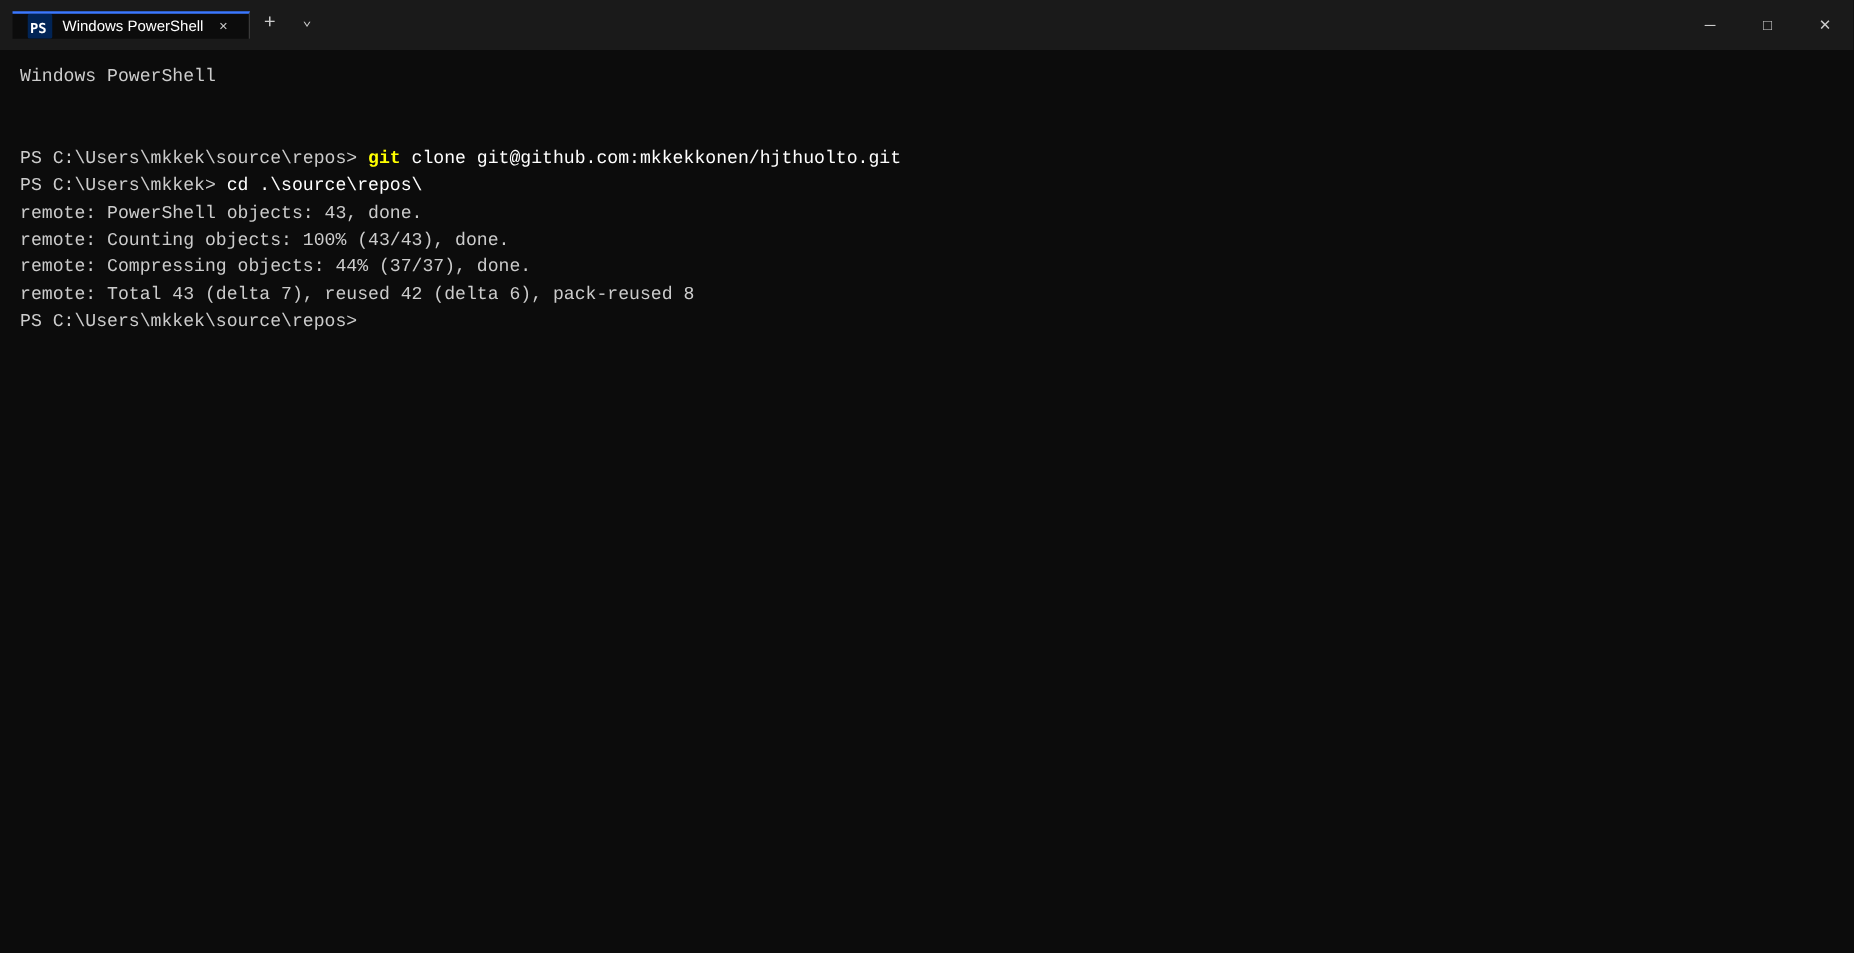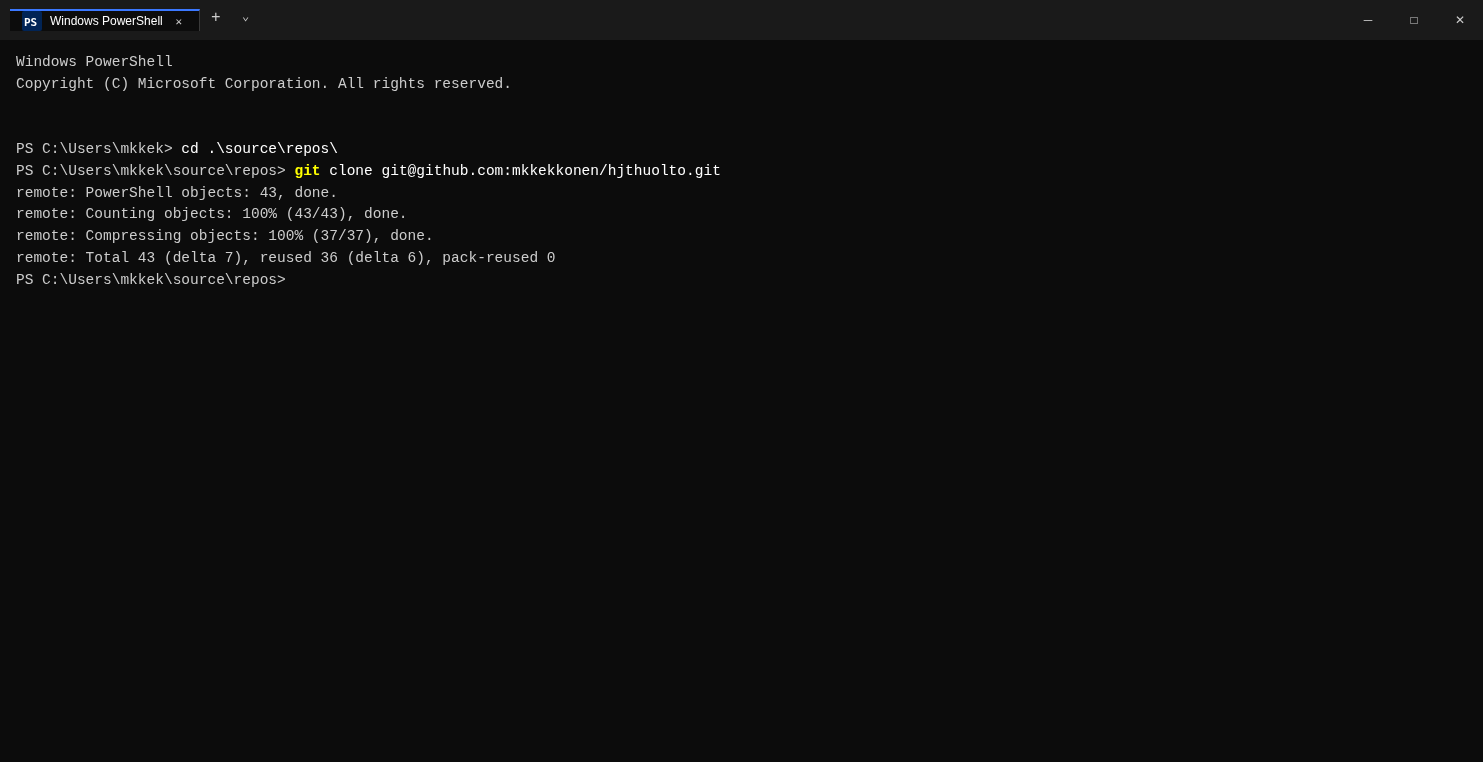--- a/index.html
+++ b/index.html
@@ -177,25 +177,24 @@
 
     <div class="titlebar-controls">
       <div class="ctrl-btn">─</div>
       <div class="ctrl-btn">□</div>
       <div class="ctrl-btn close-btn">✕</div>
     </div>
   </div>
 
   <div class="terminal-content">
     <span class="line">Windows PowerShell</span>
-    <span class="line">Copyright (C) Microsoft Corporation. All rights reserved.</span>
     <span class="line-empty"></span>
     <span class="line-empty"></span>
+    <span class="line"><span>PS C:\Users\mkkek\source\repos&gt; </span><span class="git-keyword">git</span><span class="cmd-highlight"> clone git@github.com:mkkekkonen/hjthuolto.git</span></span>
     <span class="line"><span>PS C:\Users\mkkek&gt; </span><span class="cmd-highlight">cd .\source\repos\</span></span>
-    <span class="line"><span>PS C:\Users\mkkek\source\repos&gt; </span><span class="git-keyword">git</span><span class="cmd-highlight"> clone git@github.com:mkkekkonen/hjthuolto.git</span></span>
     <span class="line">remote: PowerShell objects: 43, done.</span>
     <span class="line">remote: Counting objects: 100% (43/43), done.</span>
-    <span class="line">remote: Compressing objects: 100% (37/37), done.</span>
-    <span class="line">remote: Total 43 (delta 7), reused 36 (delta 6), pack-reused 0</span>
+    <span class="line">remote: Compressing objects: 44% (37/37), done.</span>
+    <span class="line">remote: Total 43 (delta 7), reused 42 (delta 6), pack-reused 8</span>
     <span class="line">PS C:\Users\mkkek\source\repos&gt; </span>
   </div>
 
 </div>
 
 </body></html>

